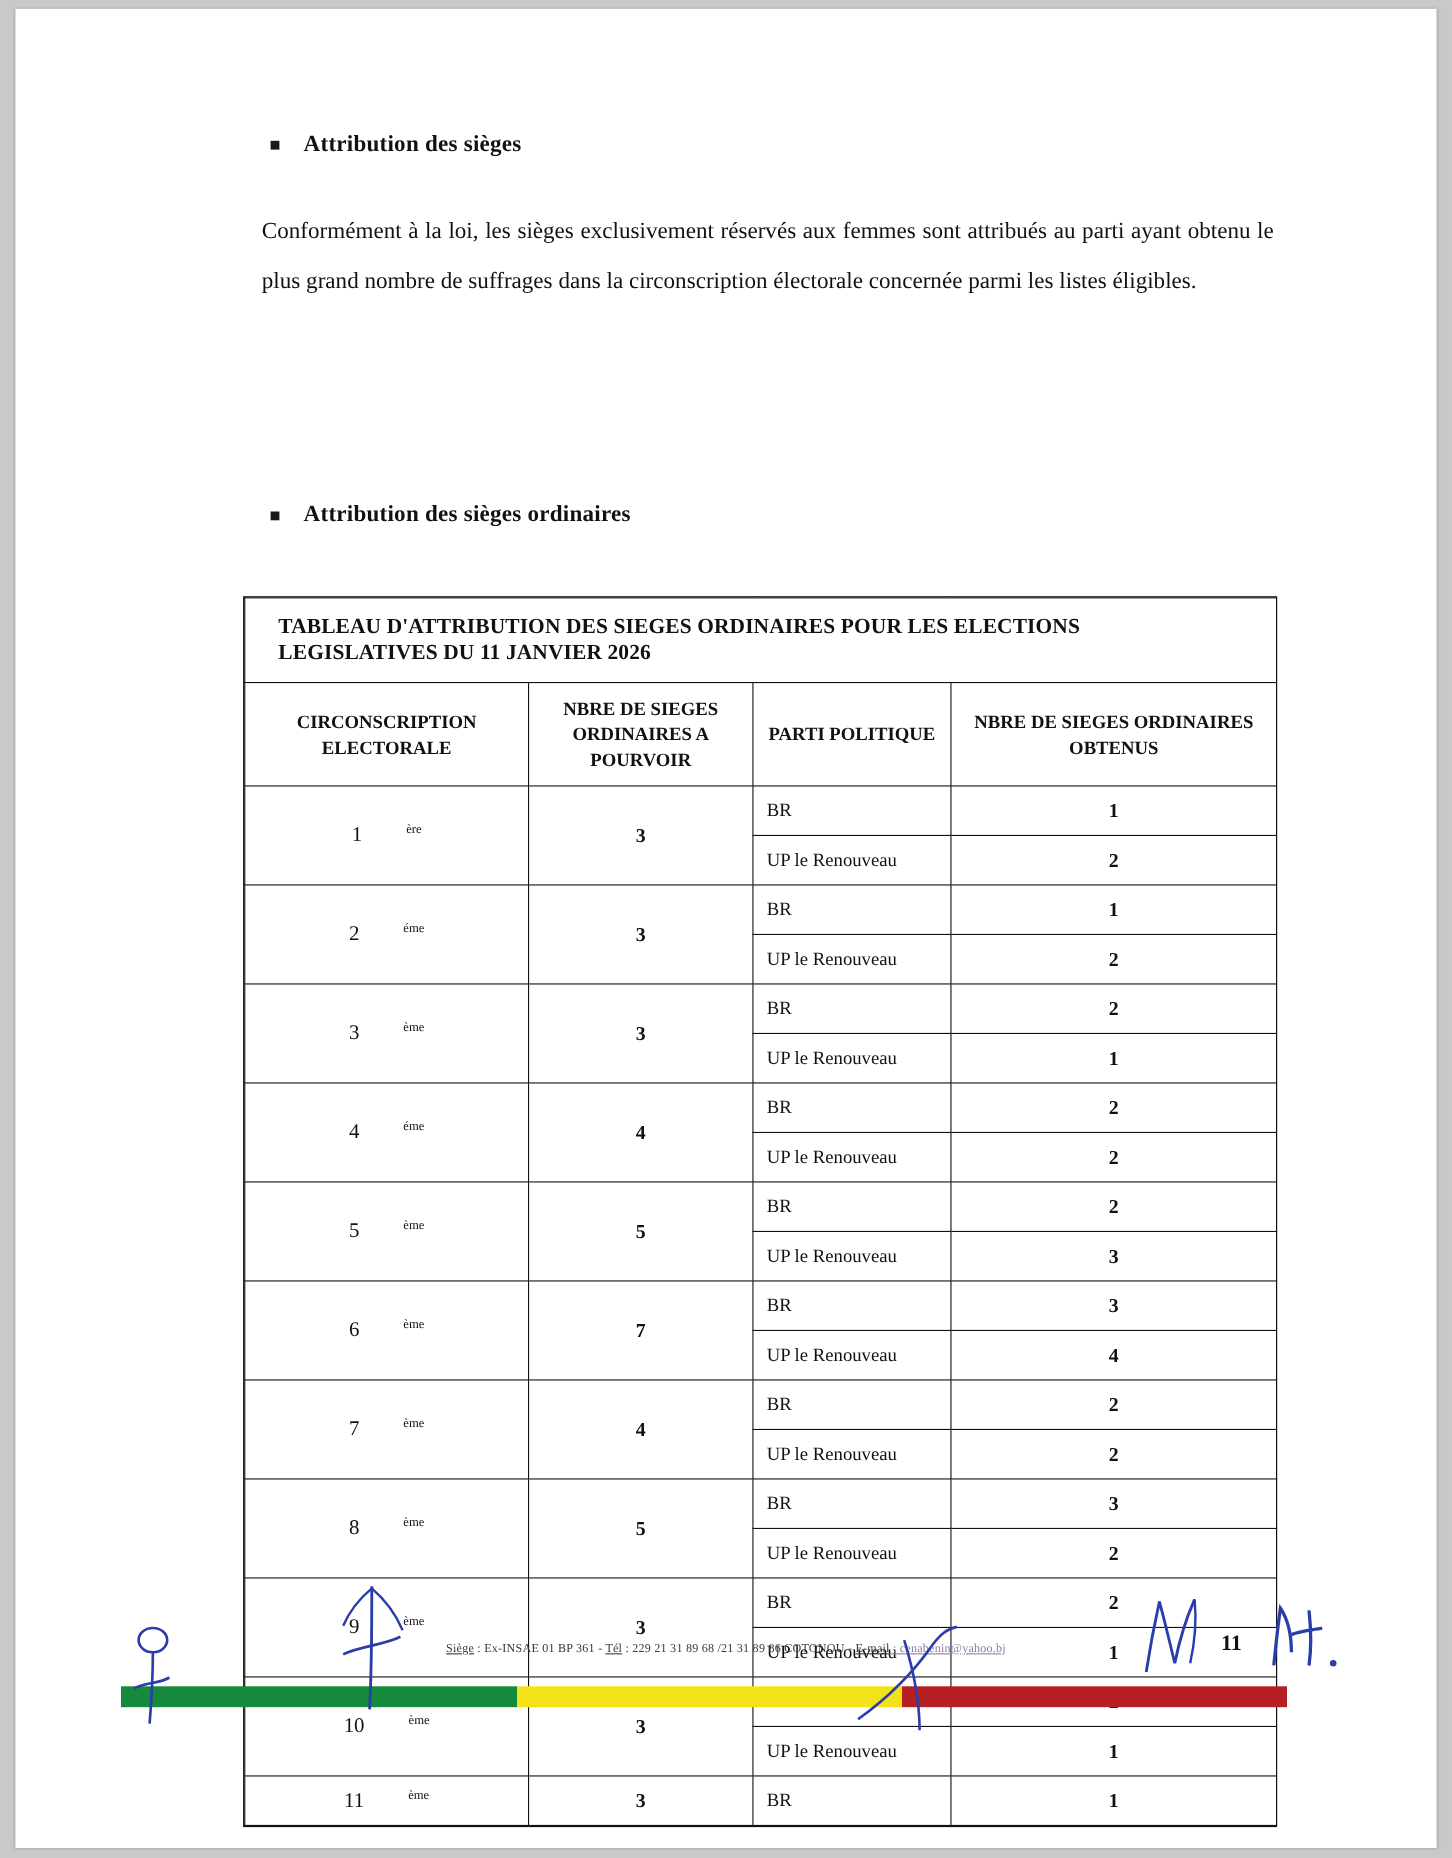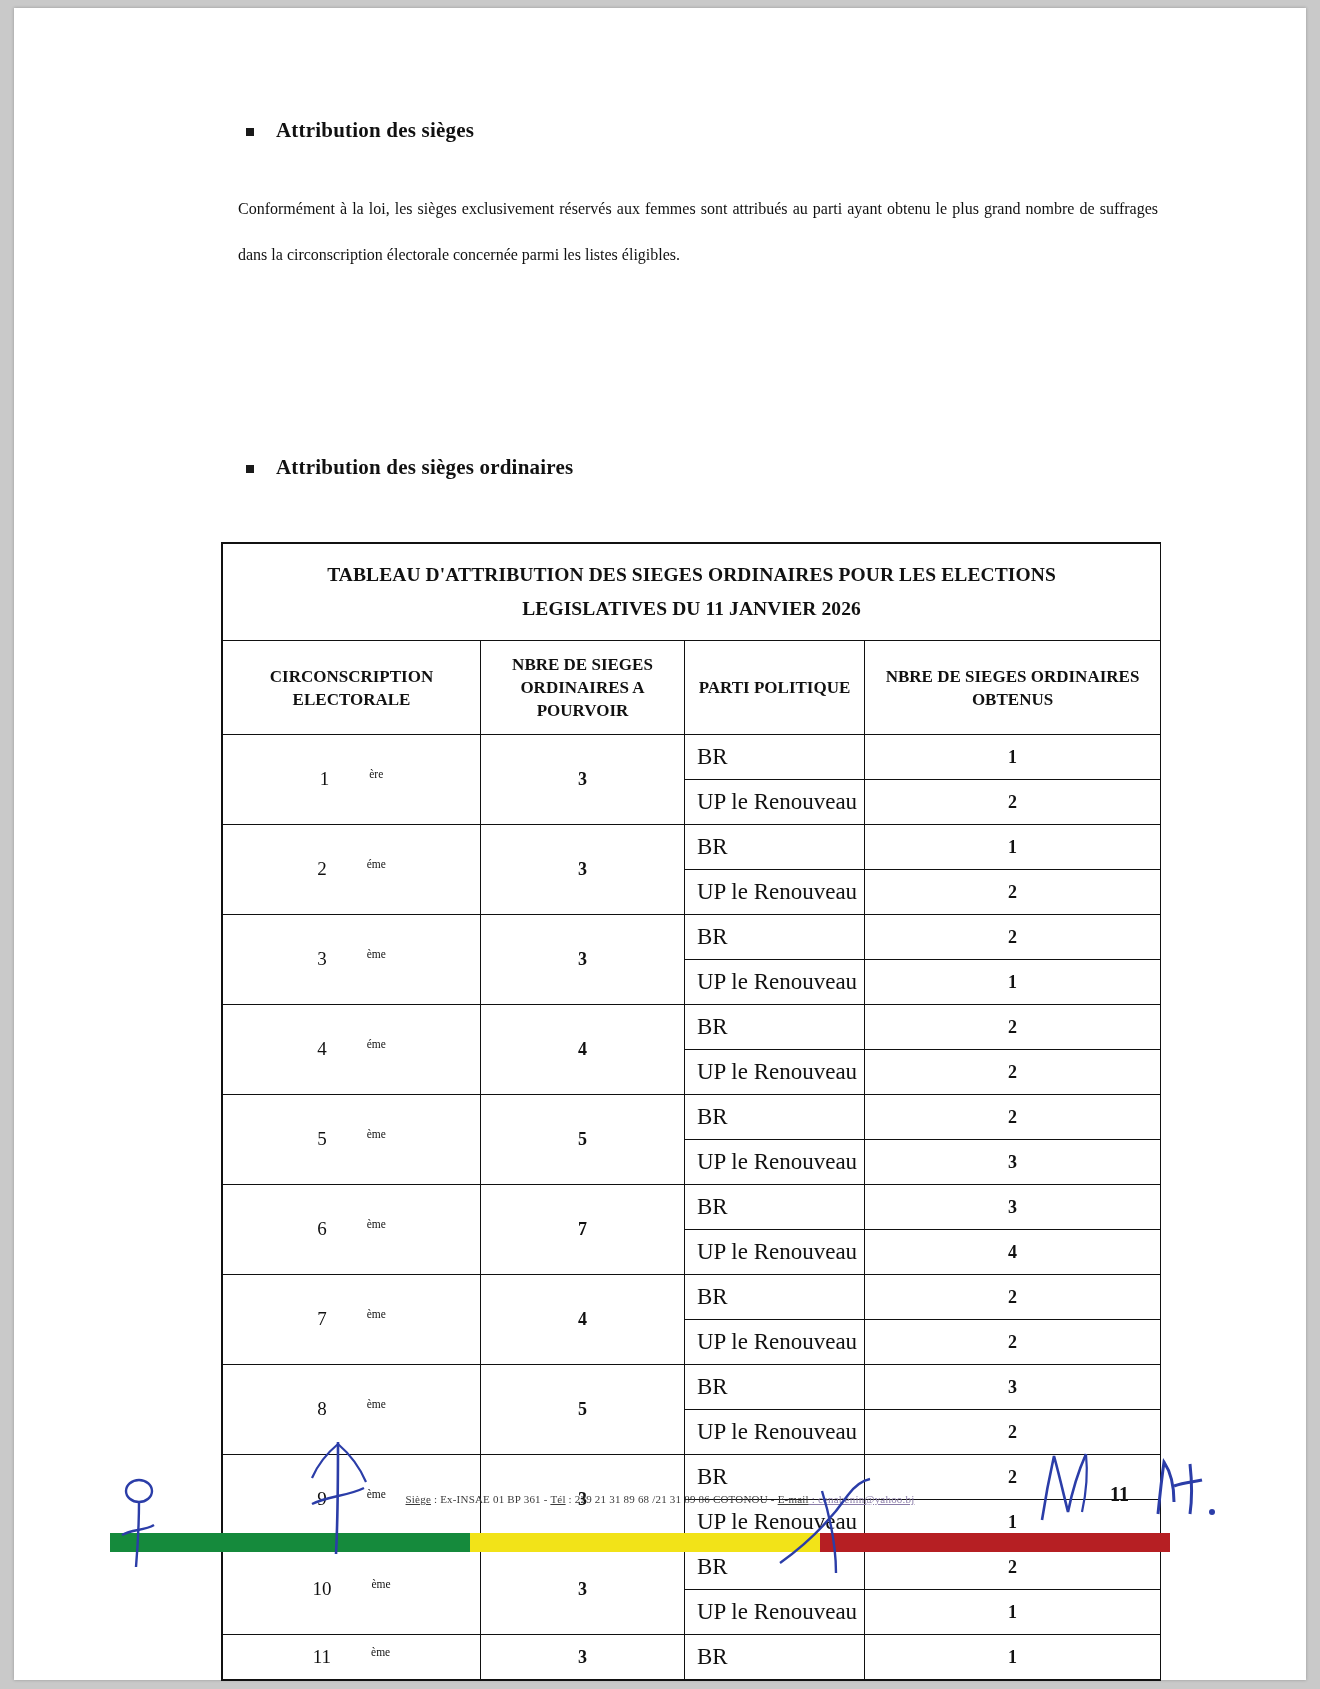--- a/index.html
+++ b/index.html
@@ -48,21 +48,21 @@
   .bhead {
     font-weight: bold;
     font-size: 21px;
     letter-spacing: 0.2px;
     color: #111;
   }
 
   
   .para {
     position: absolute;
-    font-size: 16px;
+    font-size: 21px;
     line-height: 46px;
     color: #111;
     text-align: justify;
     text-justify: inter-word;
   }
 
   
   .tbl-wrap {
     position: absolute;
     left: 207px;
@@ -75,24 +75,24 @@
     border-collapse: collapse;
     width: 100%;
     table-layout: fixed;
   }
   table.main td, table.main th {
     border: 1px solid #111;
     padding: 0;
     color: #111;
   }
   .tbl-title {
-    text-align: center;
+    text-align: left;
     font-weight: bold;
     font-size: 19.5px;
-    line-height: 34px;
+    line-height: 24px;
     padding: 14px 30px 14px 30px !important;
     letter-spacing: 0.1px;
   }
   .hdr td {
     text-align: center;
     font-weight: bold;
     font-size: 17px;
     line-height: 23px;
     padding: 12px 6px !important;
     vertical-align: middle;
@@ -106,21 +106,21 @@
   td.circ sup { font-size: 11.5px; margin-left: 40px; }
   td.seats {
     text-align: center;
     vertical-align: middle;
     font-weight: bold;
     font-size: 18px;
   }
   td.party {
     text-align: left;
     padding: 7px 0 7px 12px !important;
-    font-size: 23px;
+    font-size: 17px;
     height: 30px;
   }
   td.obt {
     text-align: center;
     font-weight: bold;
     font-size: 18px;
   }
 
   
   .footer-text {

